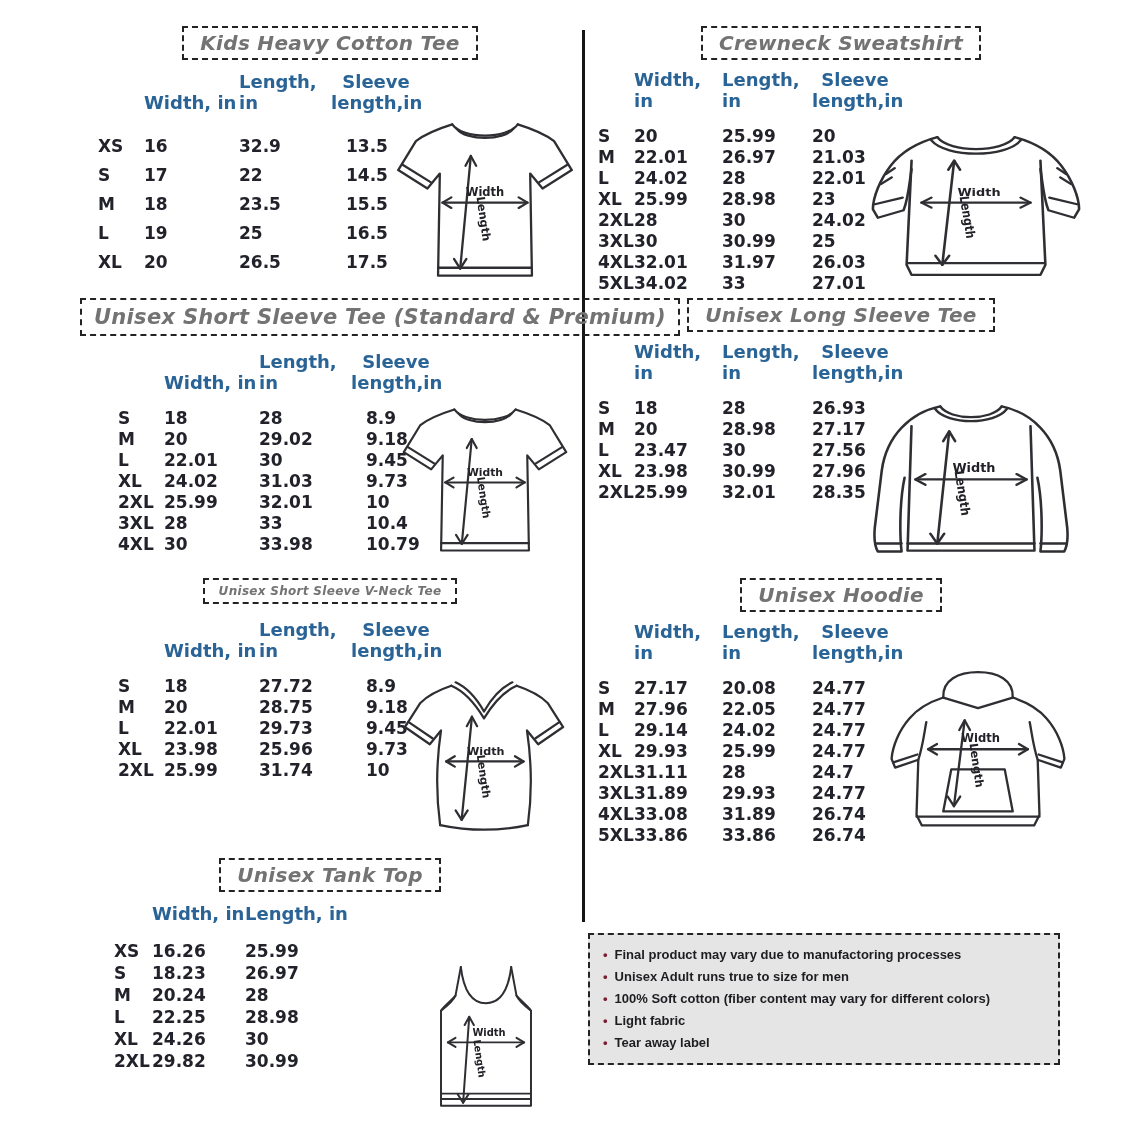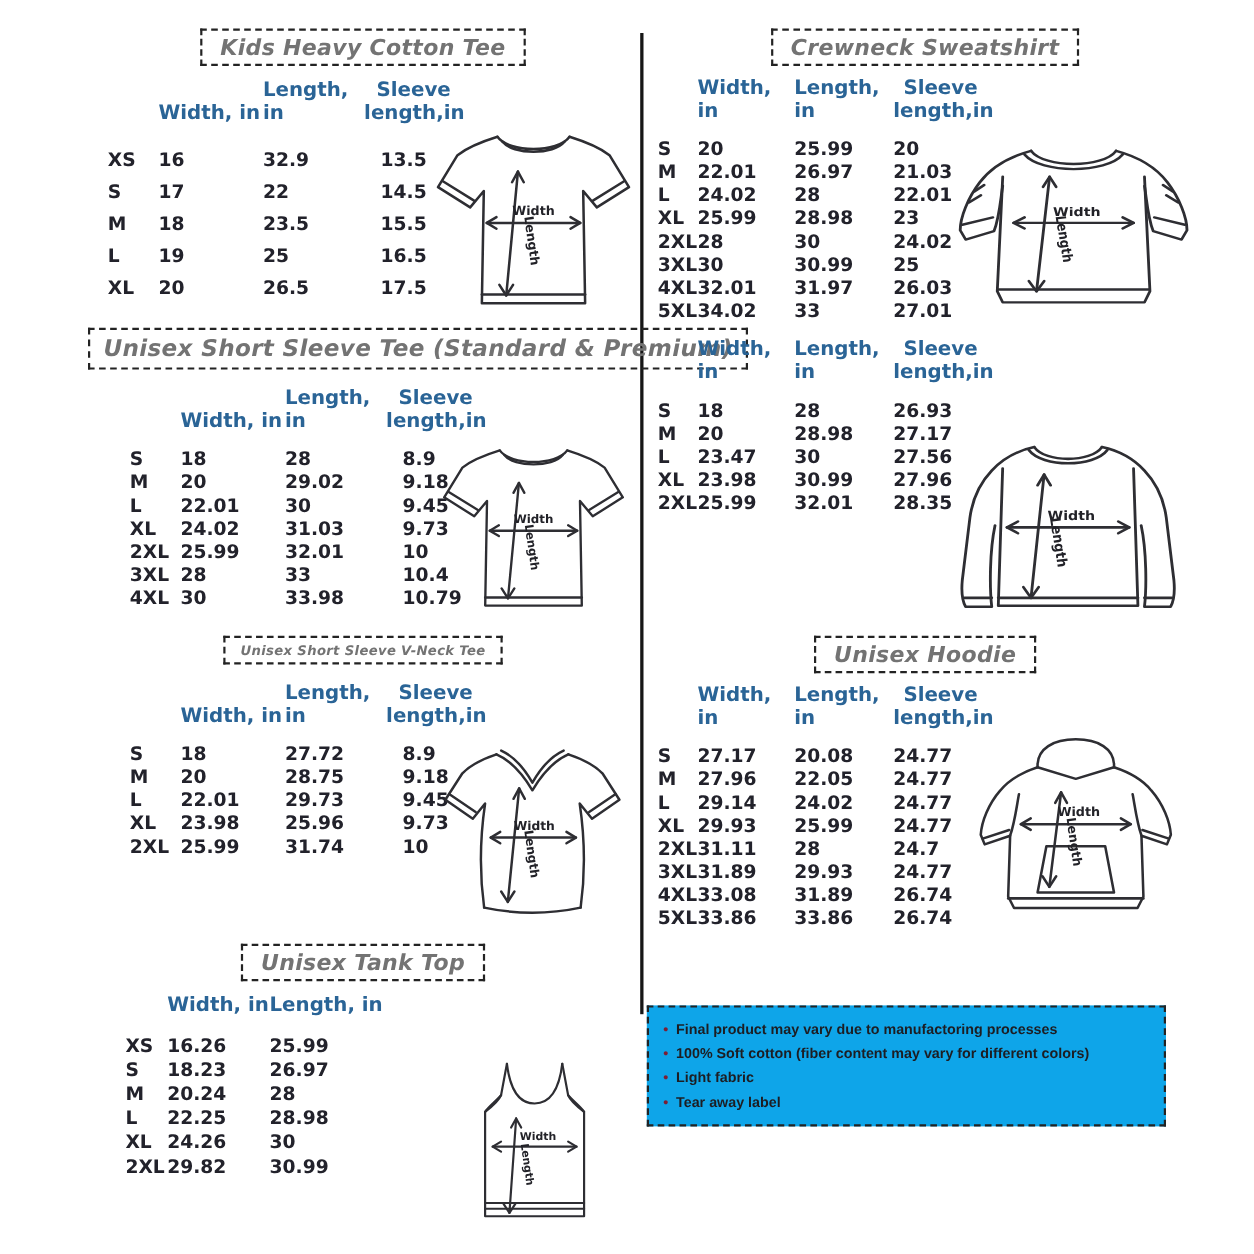--- a/index.html
+++ b/index.html
@@ -25,22 +25,22 @@
          padding-bottom:15px;}
   .spacious .hcell{padding-bottom:19px;}
   .hcell.ml{text-align:center;}
   .scell,.vcell{font-size:17px;color:#22222b;}
   .t-kids .vcell.c4,.t-l .vcell.c4{padding-left:15px;}
   .garment{position:absolute;}
   .garment path,.garment line,.garment polyline{fill:none;stroke:#2e2e33;stroke-width:2.6;
          stroke-linecap:round;stroke-linejoin:round;}
   .arrow-label{font-family:"DejaVu Sans",sans-serif;font-size:13px;font-weight:bold;
          fill:#222228;stroke:none;}
-  .notes-box{position:absolute;left:588px;top:914px;width:472px;box-sizing:border-box;
-         border:2.5px dashed #232323;padding:9px 10px 9px 13px;background:#0ea5e9;}
+  .notes-box{position:absolute;left:588px;top:933px;width:472px;box-sizing:border-box;
+         border:2.5px dashed #232323;padding:9px 10px 9px 13px;background:#e5e5e5;}
   .note-line{font-family:"Liberation Sans",sans-serif;font-size:13px;font-weight:bold;
          color:#1d1d22;line-height:22px;white-space:nowrap;}
   .bullet{color:#7c1f35;margin-right:7px;}
 </style>
 </head>
 <body>
 
 <div id="canvas">
 
   <div class="divider"></div>
@@ -210,20 +210,21 @@
         <line x1="89" y1="50" x2="77" y2="178"></line>
         <polyline points="83,61 89,50 95,61"></polyline>
           <polyline points="70,167 77,178 84,167"></polyline>
         <text class="arrow-label" x="105" y="95" text-anchor="middle">Width</text>
         <text class="arrow-label" x="99" y="122" text-anchor="middle" transform="rotate(82 99 122)">Length</text>
       </g>
     </svg>
   </section>
 
   <section class="panel" style="left:592px;top:298px;width:498px;height:275px">
+    <div class="title-box">Unisex Long Sleeve Tee</div>
     <div class="size-table t-r cols-4r">
         <div class="hcell blank"></div>
         <div class="hcell">Width, in</div>
         <div class="hcell">Length, in</div>
         <div class="hcell ml">Sleeve
 length,in</div>
         <div class="scell">S</div>
         <div class="vcell">18</div>
         <div class="vcell">28</div>
         <div class="vcell c4">26.93</div>
@@ -414,18 +415,19 @@
         <polyline points="52,89 58,78 64,89"></polyline>
           <polyline points="43,181 50,192 57,181"></polyline>
         <text class="arrow-label" x="84" y="104" text-anchor="middle">Width</text>
         <text class="arrow-label" x="67" y="134" text-anchor="middle" transform="rotate(82 67 134)">Length</text>
       </g>
     </svg>
   </section>
 
   <div class="notes-box">
     <div class="note-line"><span class="bullet">•</span><span>Final product may vary due to manufactoring processes</span></div>
+    <div class="note-line"><span class="bullet">•</span><span>Unisex Adult runs true to size for men</span></div>
     <div class="note-line"><span class="bullet">•</span><span>100% Soft cotton (fiber content may vary for different colors)</span></div>
     <div class="note-line"><span class="bullet">•</span><span>Light fabric</span></div>
     <div class="note-line"><span class="bullet">•</span><span>Tear away label</span></div>
   </div>
 
 </div>
 
 </body></html>

